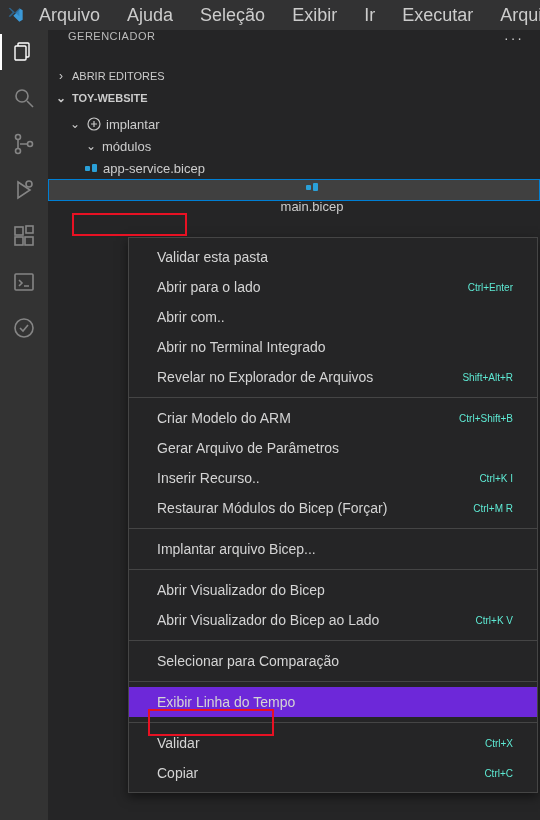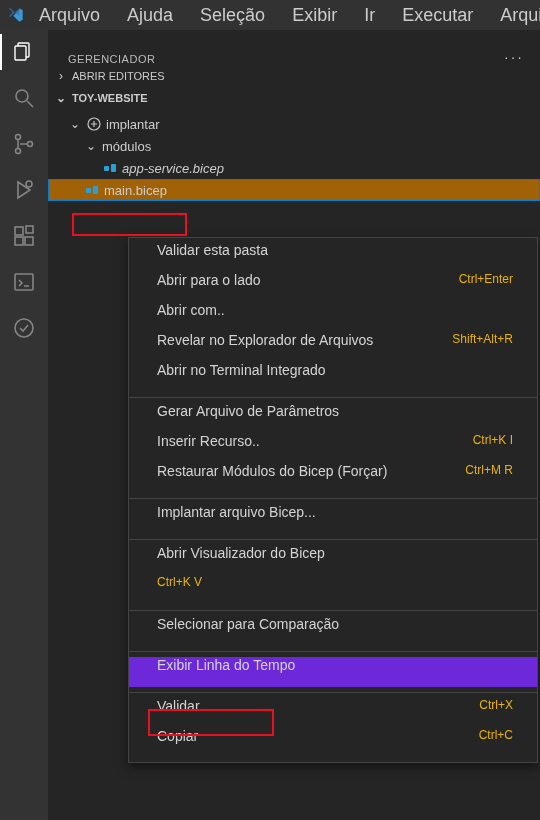--- a/index.html
+++ b/index.html
@@ -61,21 +61,21 @@
     position: absolute; left: -10px; top: -4px; bottom: -4px;
     width: 2px; background: #fff;
   }
   .sidebar {
     flex: 1;
     background: #252526;
     min-width: 0;
   }
   .sidebar-header {
     height: 35px;
-    display: flex; align-items: flex-end; justify-content: space-between;
+    display: flex; align-items: flex-start; justify-content: space-between;
     padding: 0 16px 0 20px;
     font-size: 11px;
     letter-spacing: 0.5px;
     color: #bbbbbb;
   }
   .dots { letter-spacing: 2px; color: #ccc; font-size: 14px; }
   .section-row {
     display: flex; align-items: center;
     height: 22px;
     padding-left: 6px;
@@ -91,29 +91,30 @@
   .tree { padding-top: 4px; }
   .tree-row {
     display: flex; align-items: center;
     height: 22px;
     font-size: 13px;
     color: #cccccc;
     gap: 4px;
   }
   .indent-1 { padding-left: 20px; }
   .indent-2 { padding-left: 36px; }
-  .indent-3 { padding-left: 54px; font-style: italic; }
+  .indent-3 { padding-left: 35px; }
   .file-icon {
     width: 16px; height: 16px;
     display: flex; align-items: center; justify-content: center;
   }
   .tree-row.selected {
-    background: #a16207;
+    background: #404040;
     outline: 1px solid #007fd4;
     outline-offset: -1px;
+    flex-direction: column;
   }
   .red-box {
     border: 2px solid #e81123;
     position: absolute;
     pointer-events: none;
     z-index: 50;
   }
   .red-box.file { left: 72px; top: 213px; width: 115px; height: 23px; }
   .red-box.menu-item { left: 148px; top: 709px; width: 126px; height: 27px; }
 
@@ -123,32 +124,33 @@
     top: 237px;
     width: 410px;
     background: #252526;
     box-shadow: 0 4px 10px rgba(0,0,0,0.5);
     border: 1px solid #454545;
     z-index: 10;
     padding: 4px 0;
   }
   .ctx-item {
     display: flex;
+    align-items: center;
     justify-content: space-between;
     height: 30px;
     padding: 0 24px 0 28px;
     font-size: 14px;
     color: #d4d4d4;
   }
   .ctx-item.hover {
     background: #6d28d9;
   }
   .ctx-item .kbd {
-    font-size: 12px;
-    color: #eab308;
+    font-size: 10px;
+    color: #5eead4;
   }
   .ctx-sep {
     height: 1px;
     background: #454545;
     margin: 5px 0;
   }
   svg { display: block; }
 </style>
 </head>
 <body>
@@ -279,28 +281,32 @@
     </div>
     <div class="ctx-item">
       <span>Abrir para o lado</span>
       <span class="kbd">Ctrl+Enter</span>
     </div>
     <div class="ctx-item">
       <span>Abrir com..</span>
       <span class="kbd"></span>
     </div>
     <div class="ctx-item">
+      <span>Abrir no Terminal Integrado</span>
+      <span class="kbd"></span>
+    </div>
+    <div class="ctx-item">
       <span>Revelar no Explorador de Arquivos</span>
       <span class="kbd">Shift+Alt+R</span>
     </div>
-    <div class="ctx-item">
-      <span>Abrir no Terminal Integrado</span>
-      <span class="kbd"></span>
-    </div>
-    <div class="ctx-sep"></div>
+    <div class="ctx-sep"></div>
+    <div class="ctx-item">
+      <span>Criar Modelo do ARM</span>
+      <span class="kbd">Ctrl+Shift+B</span>
+    </div>
     <div class="ctx-item">
       <span>Gerar Arquivo de Parâmetros</span>
       <span class="kbd"></span>
     </div>
     <div class="ctx-item">
       <span>Inserir Recurso..</span>
       <span class="kbd">Ctrl+K I</span>
     </div>
     <div class="ctx-item">
       <span>Restaurar Módulos do Bicep (Forçar)</span>
@@ -310,20 +316,21 @@
     <div class="ctx-item">
       <span>Implantar arquivo Bicep...</span>
       <span class="kbd"></span>
     </div>
     <div class="ctx-sep"></div>
     <div class="ctx-item">
       <span>Abrir Visualizador do Bicep</span>
       <span class="kbd"></span>
     </div>
     <div class="ctx-item">
+      <span>Abrir Visualizador do Bicep ao Lado</span>
       <span class="kbd">Ctrl+K V</span>
     </div>
     <div class="ctx-sep"></div>
     <div class="ctx-item">
       <span>Selecionar para Comparação</span>
       <span class="kbd"></span>
     </div>
     <div class="ctx-sep"></div>
     <div class="ctx-item hover">
       <span>Exibir Linha do Tempo</span>

